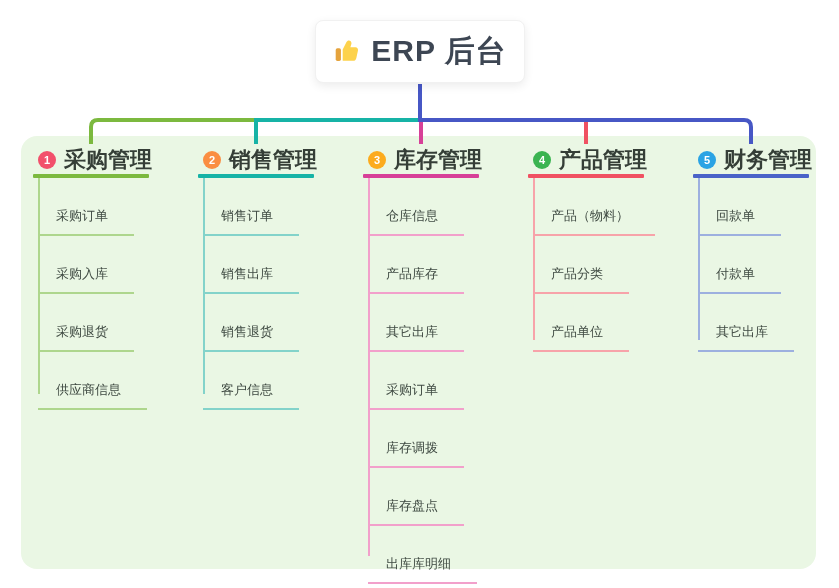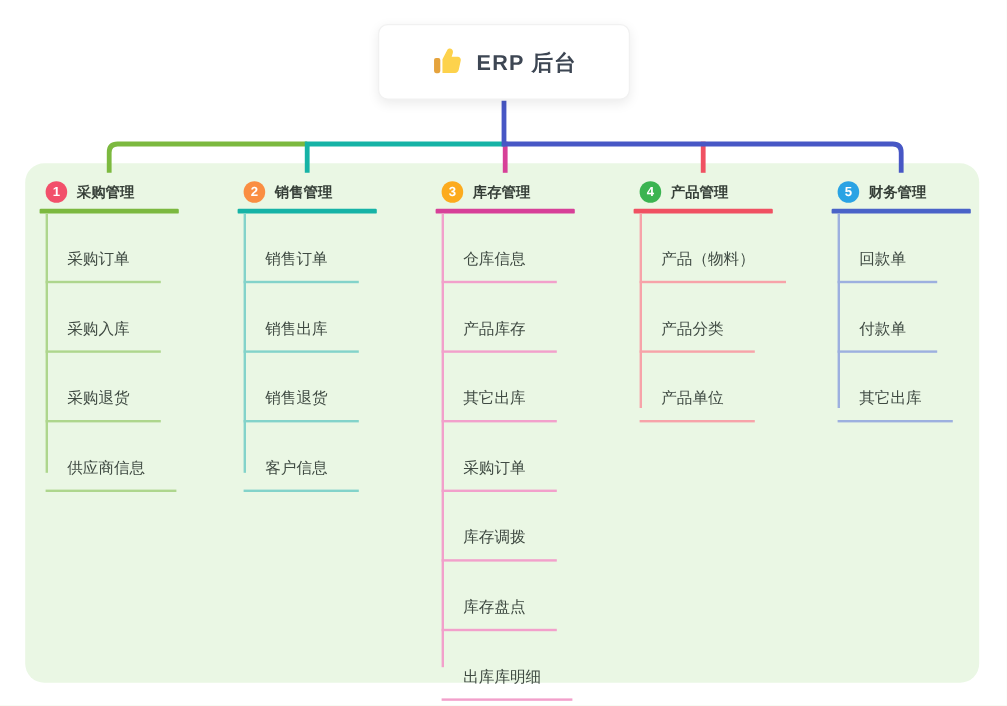--- a/index.html
+++ b/index.html
@@ -13,28 +13,28 @@
     background:#eaf7e4; border-radius:16px;
   }
   #connectors { position:absolute; left:0; top:0; pointer-events:none; }
   .root-card {
     position:absolute; left:315px; top:20px; width:210px; height:63px;
     background:#ffffff; border:1px solid #f1f1f1; border-radius:8px;
     box-shadow:0 3px 10px rgba(0,0,0,0.08);
     display:flex; align-items:center; justify-content:center; gap:11px;
     box-sizing:border-box;
   }
-  .root-title { font-size:18px; font-weight:600; color:#3d4653; letter-spacing:1px; }
+  .root-title { font-size:30px; font-weight:600; color:#3d4653; letter-spacing:1px; }
   .branch { position:absolute; top:146px; }
   .branch-header { height:28px; display:flex; align-items:center; gap:8px; padding-left:5px; }
   .badge {
     width:18px; height:18px; border-radius:50%; color:#fff;
     font-size:11px; font-weight:700; line-height:18px; text-align:center; flex:0 0 auto;
   }
-  .branch-title { font-size:12px; font-weight:600; color:#353e37; white-space:nowrap; }
+  .branch-title { font-size:22px; font-weight:600; color:#353e37; white-space:nowrap; }
   .branch-underline { width:116px; height:4px; border-radius:1px; }
   .children { position:relative; margin-left:5px; }
   .vline { position:absolute; left:0; top:0; width:2px; }
   .child {
     height:58px; width:max-content; min-width:78px; box-sizing:border-box;
     display:flex; align-items:flex-end;
     padding:0 26px 9px 18px; border-bottom:2px solid;
     font-size:13px; color:#3f4a42; white-space:nowrap;
   }
 </style>

